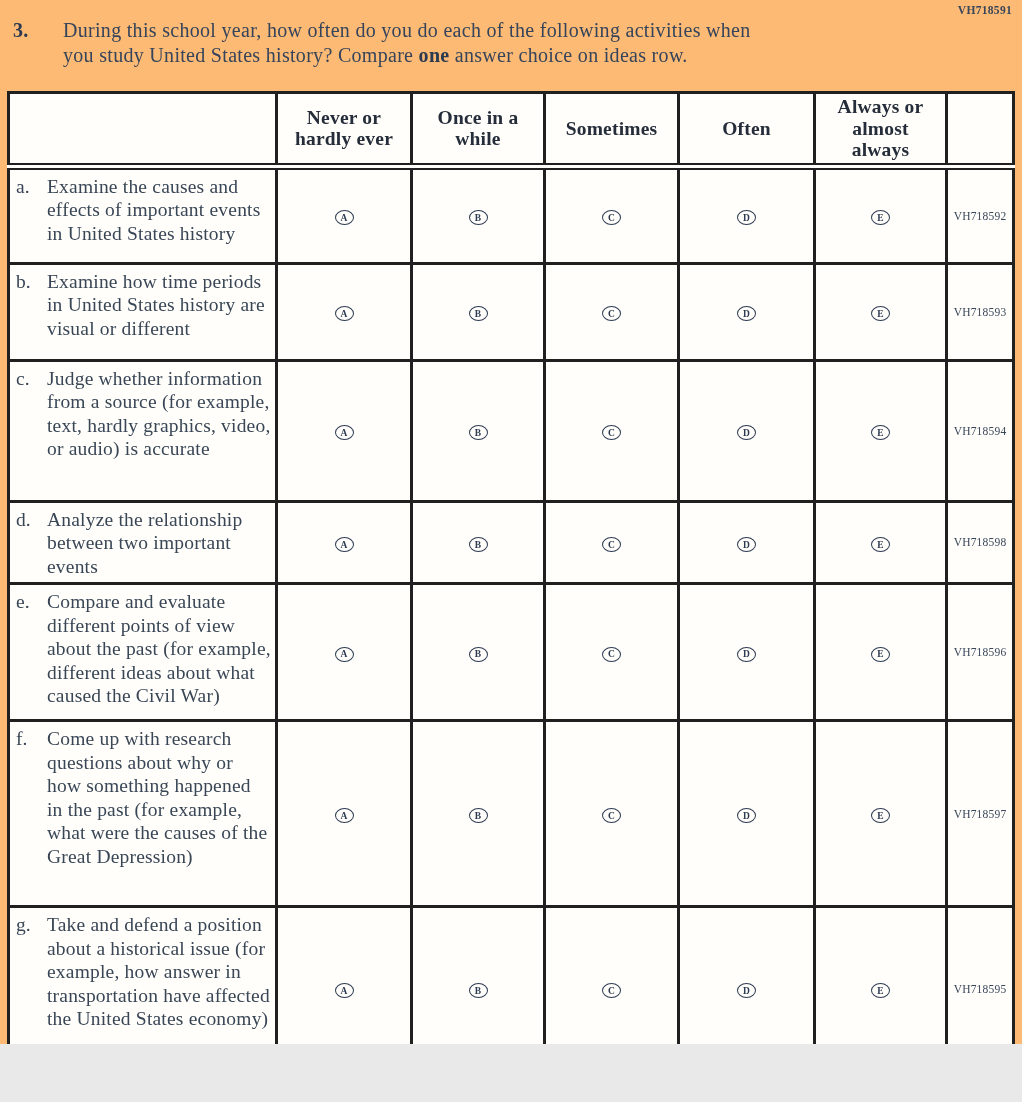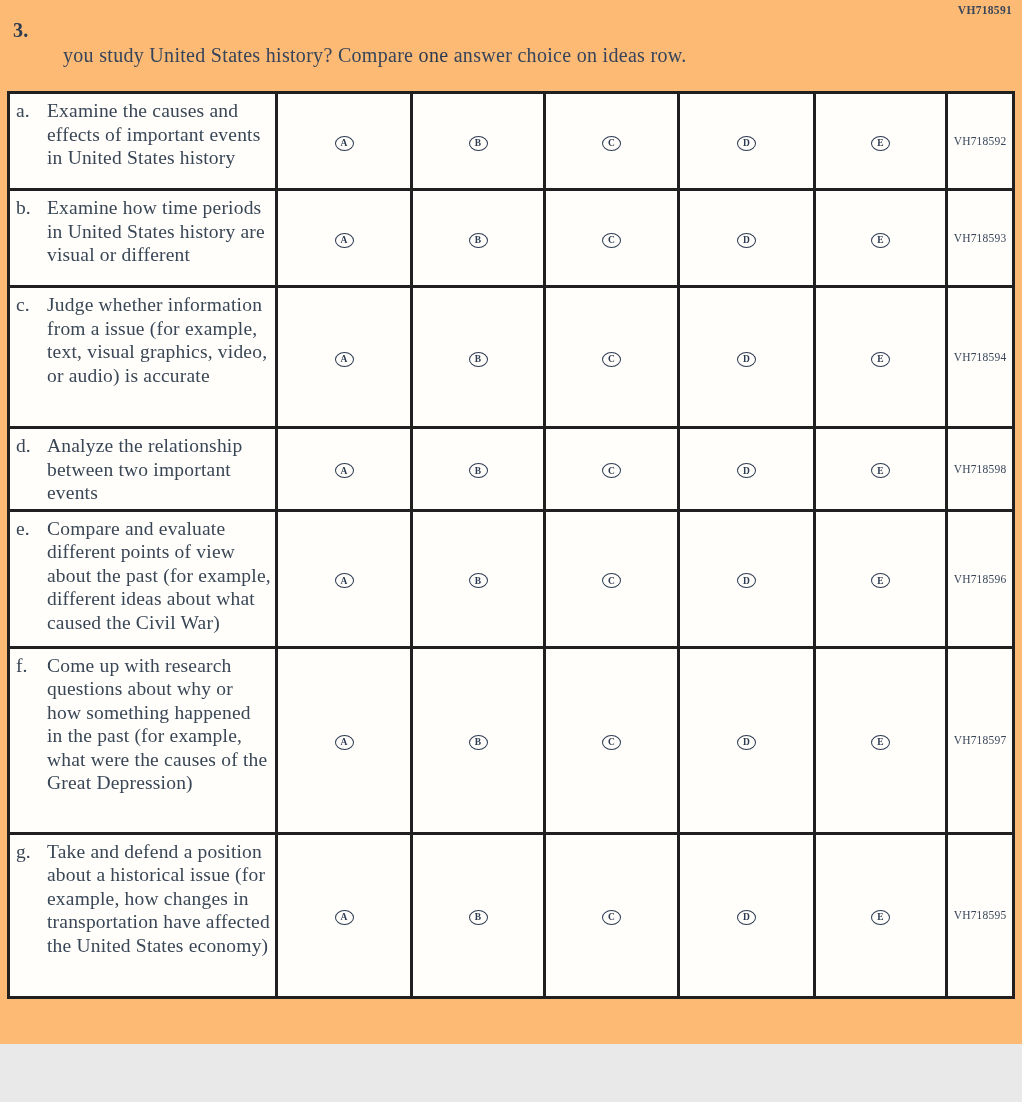--- a/index.html
+++ b/index.html
@@ -18,21 +18,21 @@
     color:#39465a; letter-spacing:0.3px;
   }
   .question {
     position:absolute; left:13px; top:18px;
     display:flex; width:940px;
     font-size:20px; line-height:24.5px; letter-spacing:0.3px;
     color:#35445a;
   }
   .qnum { font-weight:bold; width:50px; flex:0 0 50px; color:#2b3a50; }
   .qtext { flex:1; }
-  .qbold { font-weight:normal; color:#2b3a50; }
+  .qbold { font-weight:bold; color:#2b3a50; }
 
   table.survey {
     position:absolute; left:7px; top:91px;
     width:1005px;
     border-collapse:collapse; table-layout:fixed;
     background:#fffefa;
   }
   .survey th, .survey td { border:3px solid #202020; }
   .survey tr.hr th {
     border-bottom:7px double #202020;
@@ -83,35 +83,44 @@
 </style>
 </head>
 <body>
 
 <div class="page">
 
   <div class="form-code-top">VH718591</div>
 
   <div class="question">
     <div class="qnum">3.</div>
-    <div class="qtext"><br>
+    <div class="qtext"><span>During this school year, how often do you do each of the following activities when</span><br>
       <span>you study United States history? Compare </span><span class="qbold">one</span><span> answer choice on ideas row.</span></div>
   </div>
 
   <table class="survey">
     <colgroup>
       <col style="width:268px">
         <col style="width:135px">
         <col style="width:133px">
       <col style="width:134px">
         <col style="width:136px">
         <col style="width:132px">
       <col style="width:67px">
     </colgroup>
     <tbody>
+    <tr class="hr">
+      <th></th>
+      <th>Never or hardly ever</th>
+      <th>Once in a while</th>
+      <th>Sometimes</th>
+      <th>Often</th>
+      <th>Always or almost always</th>
+      <th></th>
+    </tr>
 
     <tr class="ra">
       <td class="stem">
             <div class="stem-in">
               <span class="rl">a.</span>
               <span class="rt">Examine the causes and effects of important events in United States history</span>
             </div>
           </td>
       <td class="opt"><span class="bubble">
               <span class="bl">A</span>
@@ -153,21 +162,21 @@
       <td class="opt"><span class="bubble">
               <span class="bl">E</span>
             </span></td>
       <td class="code">VH718593</td>
     </tr>
 
     <tr class="rc">
       <td class="stem">
             <div class="stem-in">
               <span class="rl">c.</span>
-              <span class="rt">Judge whether information from a issue (for example, text, visual graphics, video, or audio) is accurate</span>
+              <span class="rt">Judge whether information from a source (for example, text, hardly graphics, video, or audio) is accurate</span>
             </div>
           </td>
       <td class="opt"><span class="bubble">
               <span class="bl">A</span>
             </span></td>
       <td class="opt"><span class="bubble">
               <span class="bl">B</span>
             </span></td>
       <td class="opt"><span class="bubble">
               <span class="bl">C</span>
@@ -253,21 +262,21 @@
       <td class="opt"><span class="bubble">
               <span class="bl">E</span>
             </span></td>
       <td class="code">VH718597</td>
     </tr>
 
     <tr class="rg">
       <td class="stem">
             <div class="stem-in">
               <span class="rl">g.</span>
-              <span class="rt">Take and defend a position about a historical issue (for example, how changes in transportation have affected the United States economy)</span>
+              <span class="rt">Take and defend a position about a historical issue (for example, how answer in transportation have affected the United States economy)</span>
             </div>
           </td>
       <td class="opt"><span class="bubble">
               <span class="bl">A</span>
             </span></td>
       <td class="opt"><span class="bubble">
               <span class="bl">B</span>
             </span></td>
       <td class="opt"><span class="bubble">
               <span class="bl">C</span>

